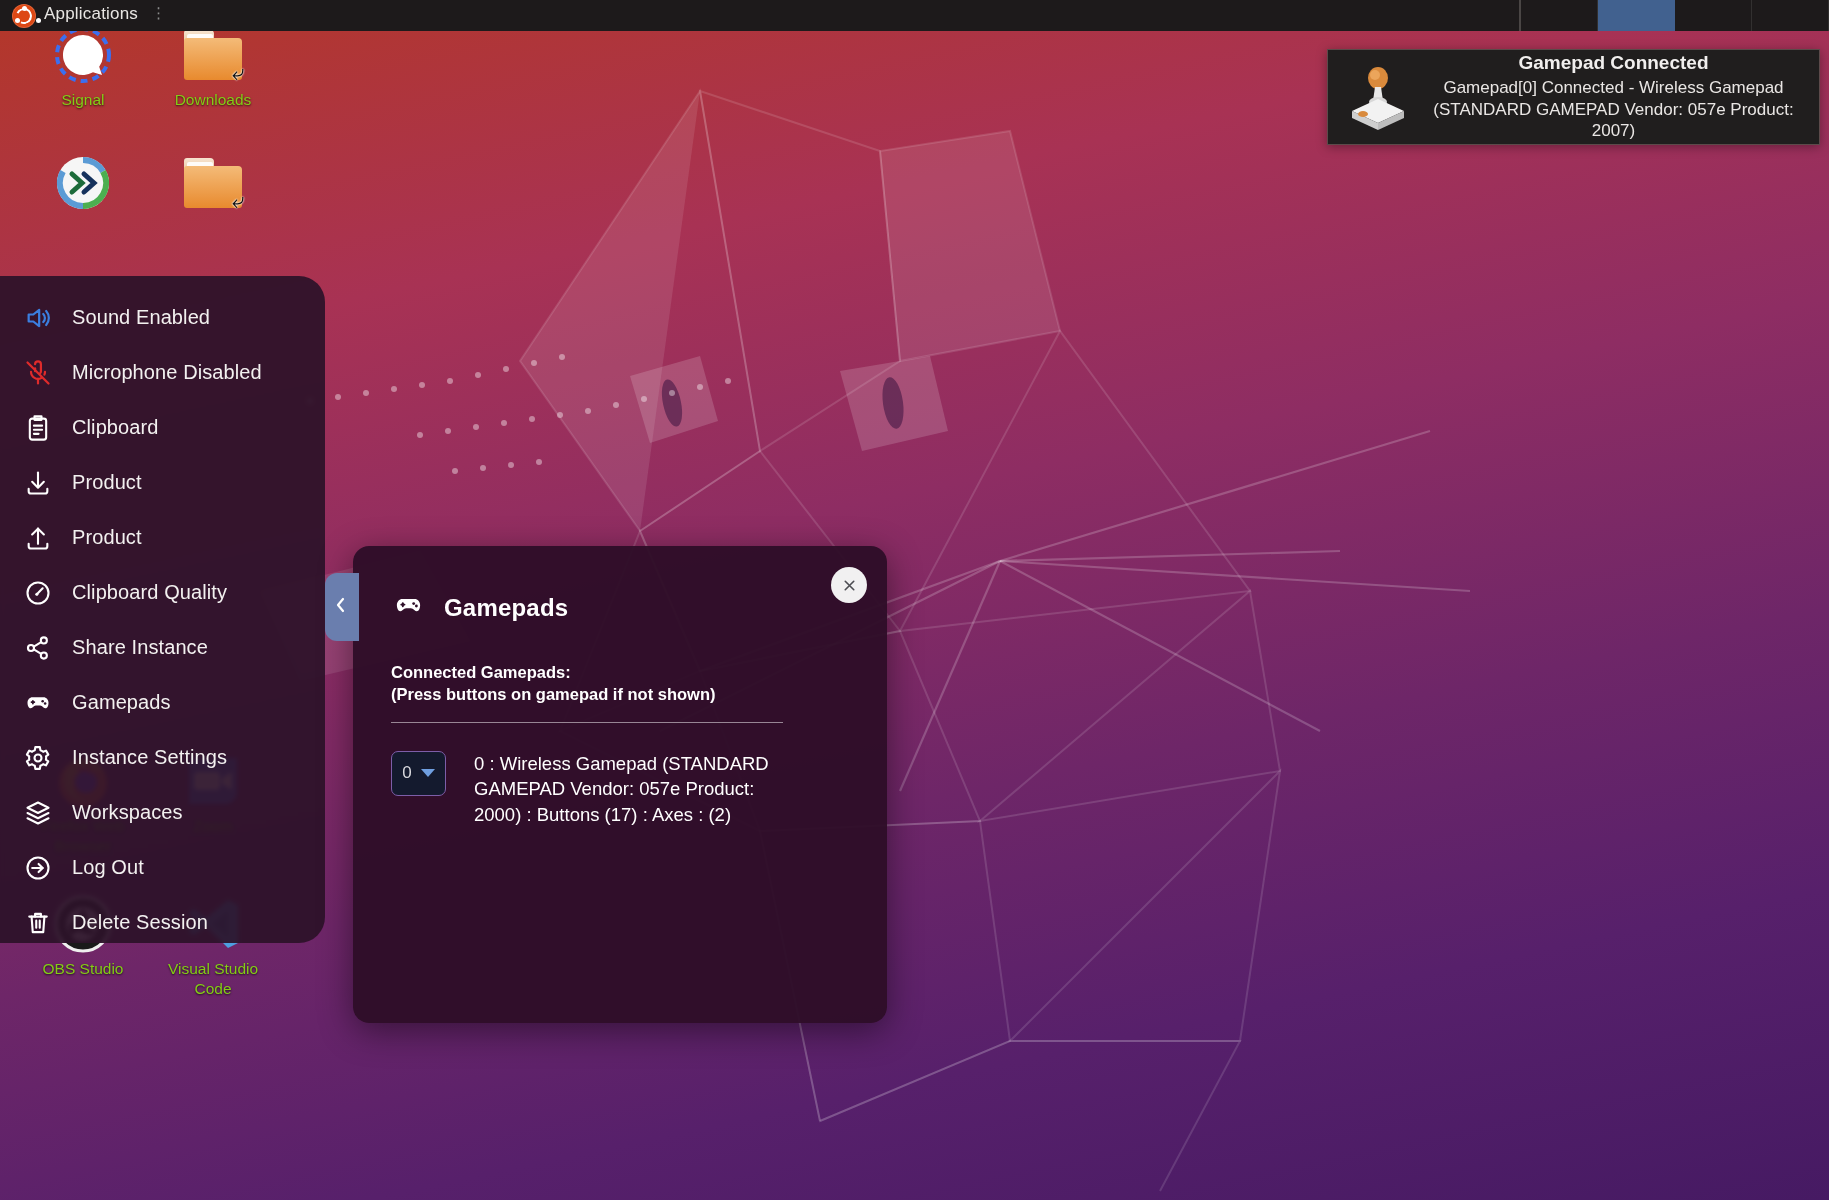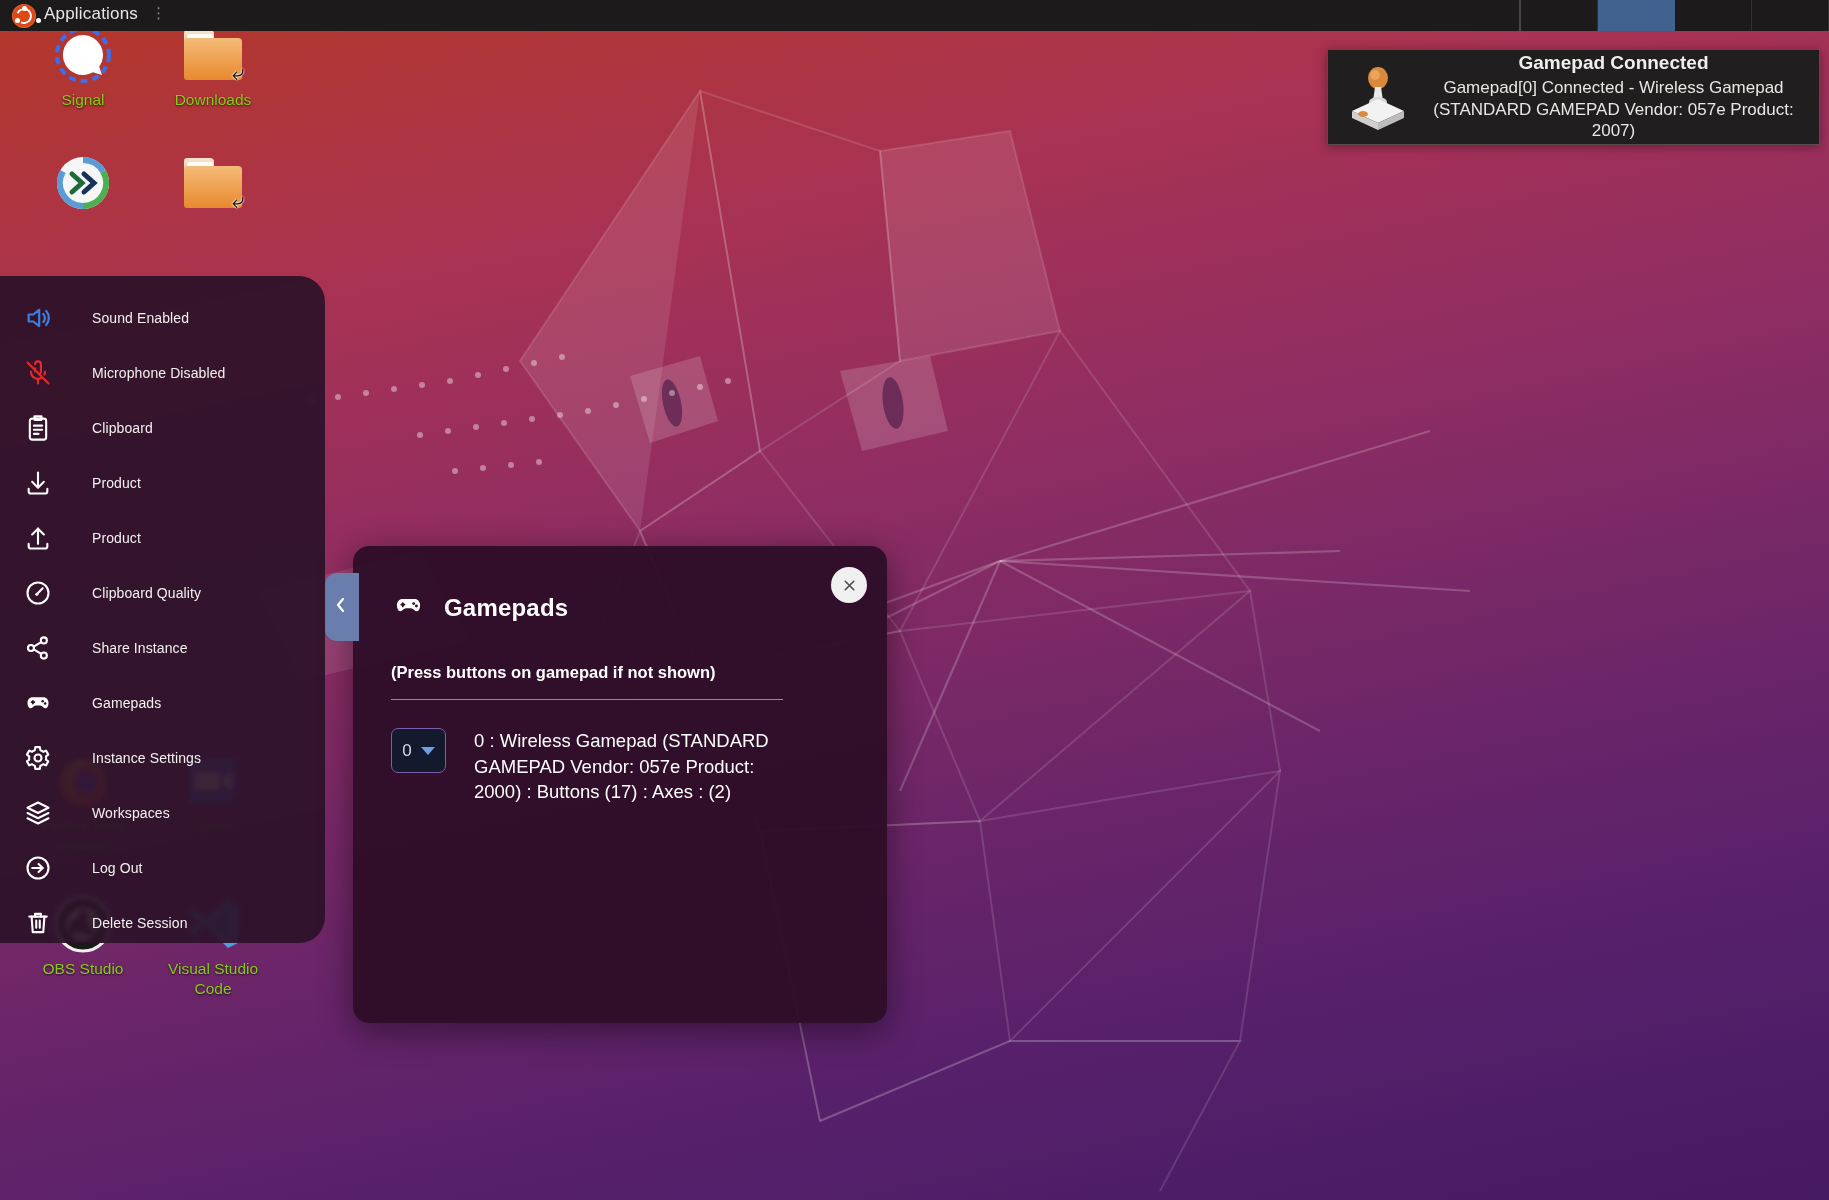--- a/index.html
+++ b/index.html
@@ -115,21 +115,21 @@
   }
   .menu-item {
     display:flex; align-items:center; gap:20px;
     height:55px; padding:0 18px 0 24px;
     cursor:pointer; color:#f3f1f0;
   }
   .menu-item .mi-icon {
     width:28px; height:28px; flex:0 0 28px;
     display:flex; align-items:center; justify-content:center;
   }
-  .menu-item .mi-label { font-size:14px; letter-spacing:.1px;margin-left:20px; }
+  .menu-item .mi-label { font-size:20px; letter-spacing:.1px; }
   .mi-icon svg { display:block; }
 
   
   .dialog {
     position:absolute; left:353px; top:546px; width:534px; height:477px;
     background:rgba(46,14,40,.96);
     border-radius:16px;
     z-index:50;
     box-shadow:0 8px 34px rgba(0,0,0,.45);
     color:#fff;
@@ -550,20 +550,21 @@
           <rect x="6.9" y="9.4" width="1.4" height="3.9" rx=".6" fill="#2e0e28"></rect>
           <rect x="5.7" y="10.6" width="3.9" height="1.4" rx=".6" fill="#2e0e28"></rect>
           <circle cx="16" cy="10.5" r="1.1" fill="#2e0e28"></circle>
           <circle cx="18.1" cy="12.4" r="1.1" fill="#2e0e28"></circle>
         </svg>
       </span>
       <span class="dh-title">Gamepads</span>
     </div>
 
     <div class="dialog-body">
+      <div class="dialog-sub">Connected Gamepads:</div>
       <div class="dialog-sub">(Press buttons on gamepad if not shown)</div>
       <div class="dialog-rule"></div>
 
       <div class="pad-row">
         <div class="pad-select">
           <span class="pv">0</span>
           <span class="caret"></span>
         </div>
         <div class="pad-desc">0 : Wireless Gamepad (STANDARD GAMEPAD Vendor: 057e Product: 2000) : Buttons (17) : Axes : (2)</div>
       </div>

